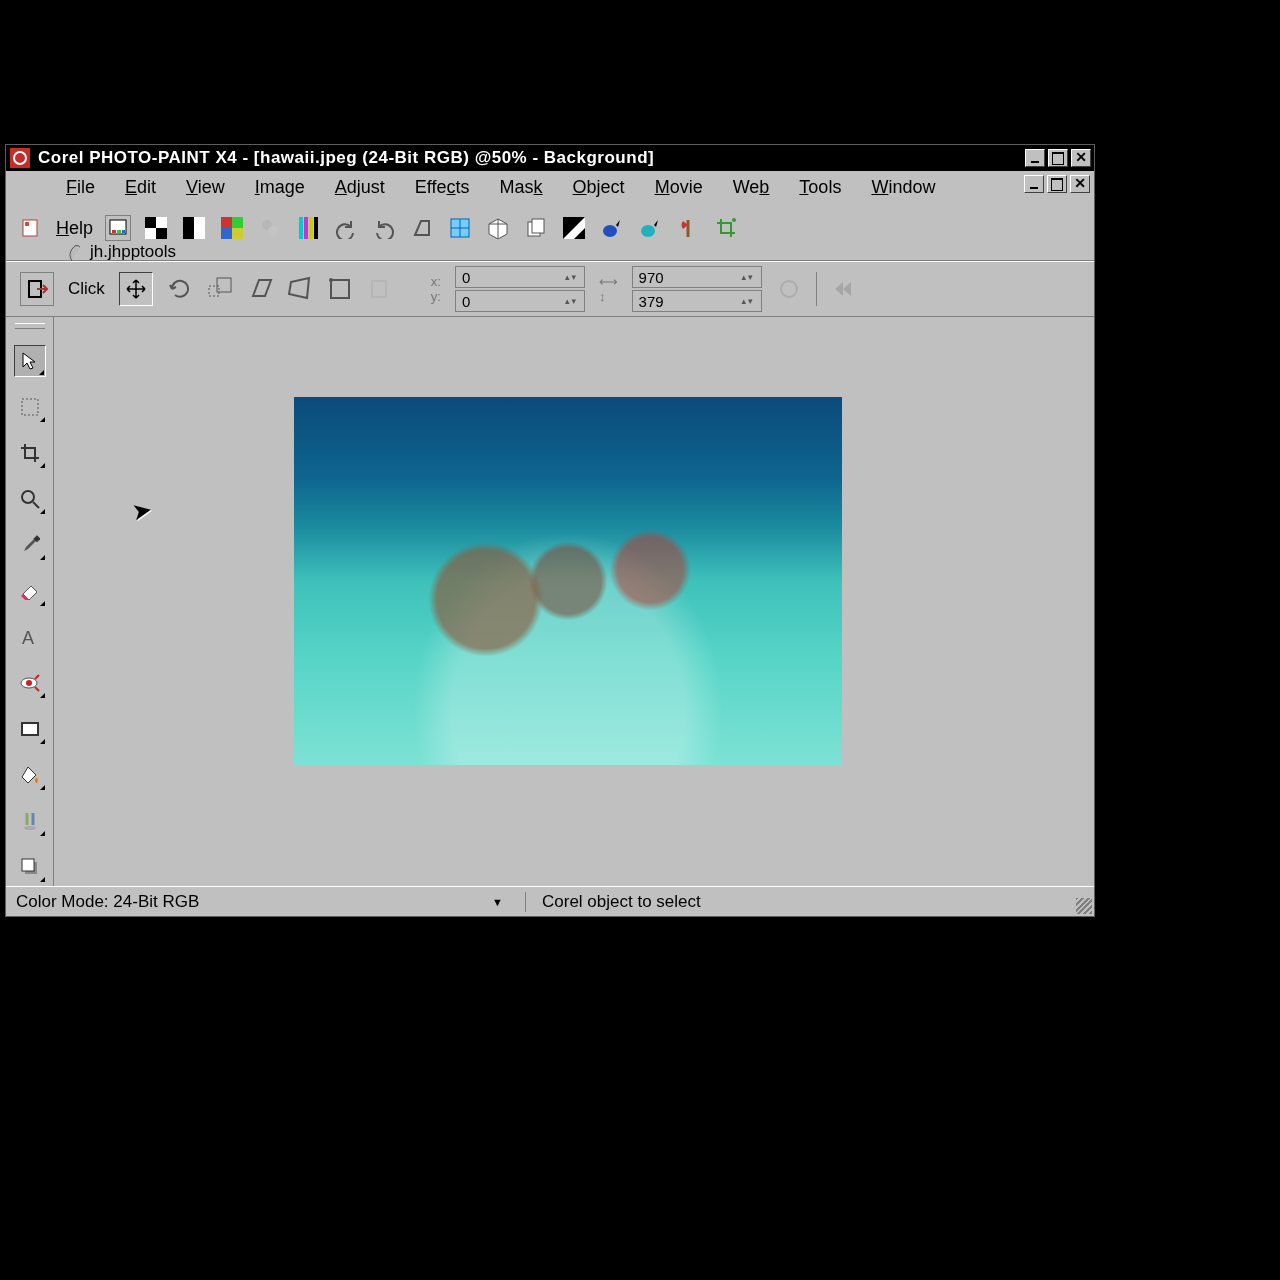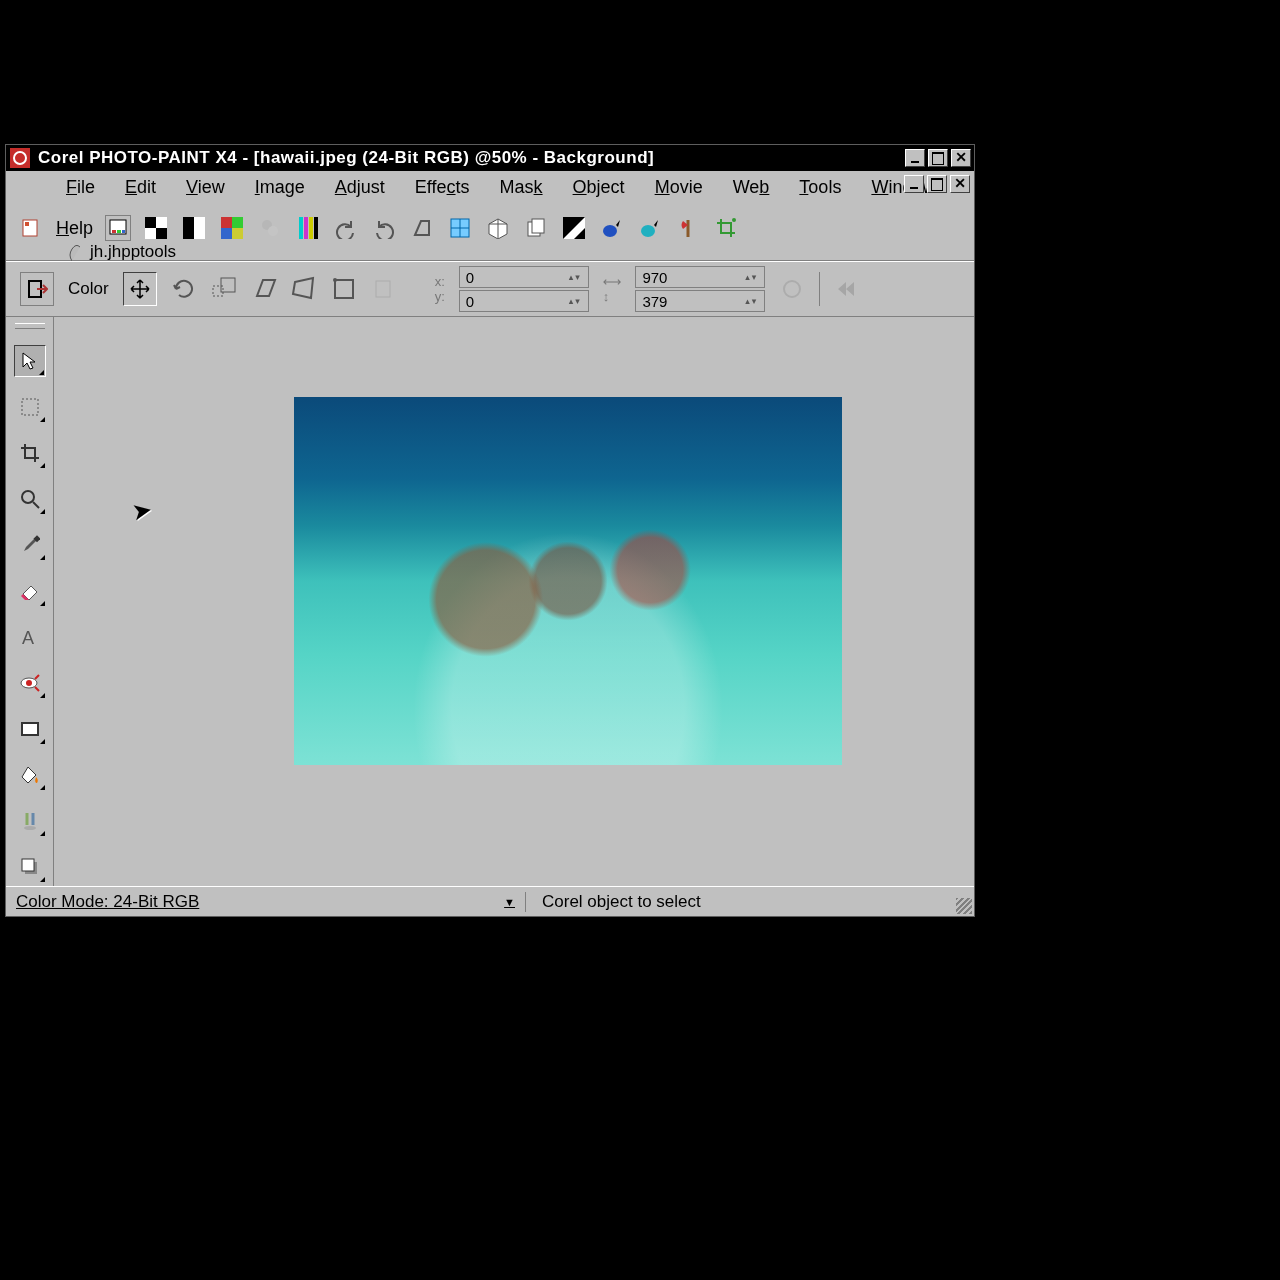--- a/index.html
+++ b/index.html
@@ -1,17 +1,17 @@
 <!DOCTYPE html>
 <html><head>
 <meta charset="utf-8">
 <style>
 * { margin:0; padding:0; box-sizing:border-box; font-family:"Tahoma","Geneva",sans-serif; }
 body { background:#000; width:1280px; height:1280px; overflow:hidden; }
-.window { position:absolute; left:5px; top:144px; width:970px; height:773px; background:#c0c0c0; border:1px solid #5e5e5e; display:flex; flex-direction:column; }
+.window { position:absolute; left:5px; top:144px; width:1090px; height:773px; background:#c0c0c0; border:1px solid #5e5e5e; display:flex; flex-direction:column; }
 .titlebar { height:26px; background:#000; color:#fff; display:flex; align-items:center; font-weight:bold; font-size:17px; }
 .titlebar .appicon { width:20px; height:20px; margin:0 4px 0 4px; background:#c52d2a; display:flex; align-items:center; justify-content:center; }
 .titlebar .appicon::before { content:""; width:10px; height:10px; border:2px solid #fff; border-radius:50%; }
 .titlebar .title-text { flex:1; padding-left:4px; letter-spacing:.5px; }
 .win-controls { display:flex; gap:3px; margin-right:3px; }
 .win-btn { width:20px; height:18px; background:#c0c0c0; border-top:1px solid #fff; border-left:1px solid #fff; border-right:1px solid #404040; border-bottom:1px solid #404040; font:bold 13px/14px sans-serif; text-align:center; color:#000; cursor:pointer; }
 .win-btn.min::after{content:"";display:block;width:8px;height:2px;background:#000;margin:11px auto 0;}
 .win-btn.max::after{content:"";display:block;width:10px;height:10px;border:1px solid #000;border-top:2px solid #000;margin:2px auto 0;}
 .win-btn.close{font-size:14px;}
 .menubar { height:90px; background:#c0c0c0; border-bottom:1px solid #808080; position:relative;padding-left:25px; }
@@ -38,21 +38,21 @@
 .canvas-area { flex:1; background:#c0c0c0; position:relative; overflow:hidden;}
 .canvas-img { position:absolute; left:240px; top:80px; width:548px; height:368px; background:linear-gradient(#0b4a7a 0%, #0e6590 22%, #1a8a9e 35%, #3ec1bb 50%, #55d4c6 70%, #7de2d5 100%); }
 .canvas-img::after{content:"";position:absolute;inset:0;background:
  radial-gradient(circle at 35% 55%, rgba(139,90,60,.65) 0 12%, transparent 14%),
  radial-gradient(circle at 50% 50%, rgba(120,80,60,.6) 0 10%, transparent 12%),
  radial-gradient(circle at 65% 47%, rgba(180,60,50,.55) 0 8%, transparent 10%),
  radial-gradient(ellipse at 50% 85%, rgba(255,255,255,.25) 0 30%, transparent 40%);
 }
 .cursor-arrow { position:absolute; left:78px; top:180px; font-size:24px; color:#000; text-shadow:1px 1px 0 #fff; transform:rotate(-10deg);}
 .statusbar { height:30px; background:#c0c0c0; border-top:1px solid #fff; display:flex; align-items:center; padding:0 10px; font-size:17px;}
-.status-left { flex:0 0 510px; display:flex; align-items:center; justify-content:space-between; padding-right:10px; border-right:1px solid #808080;text-decoration:underline;}
+.status-left { flex:0 0 510px; display:flex; align-items:center; justify-content:space-between; padding-right:22px; border-right:1px solid #808080;}
 .status-left .tri{font-size:11px;}
 .status-right { padding-left:16px; }
 .grip-corner { position:absolute; right:2px; bottom:2px; width:16px; height:16px; background:repeating-linear-gradient(135deg,#808080 0 2px,transparent 2px 4px);}
 svg { display:block; }
 </style>
 </head>
 <body>
 
 <div class="window">
 
@@ -216,21 +216,21 @@
     </div>
   </div>
 
   <div class="propbar">
     <div class="sq-btn">
         <svg width="22" height="22">
           <rect x="3" y="3" width="12" height="16" fill="none" stroke="#000" stroke-width="2"></rect>
           <path d="M11 11 h10 M17 7 l4 4 -4 4" fill="none" stroke="#a33" stroke-width="2"></path>
         </svg>
       </div>
-    <span>Color</span>
+    <span>Click</span>
     <div class="sq-btn pressed">
         <svg width="22" height="22">
           <path d="M11 2 L11 20 M2 11 L20 11 M11 2 l-3 3 M11 2 l3 3 M11 20 l-3 -3 M11 20 l3 -3 M2 11 l3 -3 M2 11 l3 3 M20 11 l-3 -3 M20 11 l-3 3" stroke="#000" stroke-width="1.5" fill="none"></path>
         </svg>
       </div>
     <div class="ticon">
         <svg width="24" height="24">
           <path d="M4 12 a8 8 0 1 1 3 6 M4 12 l-2 -4 M4 12 l4 -2" fill="none" stroke="#555" stroke-width="2"></path>
         </svg>
       </div>

